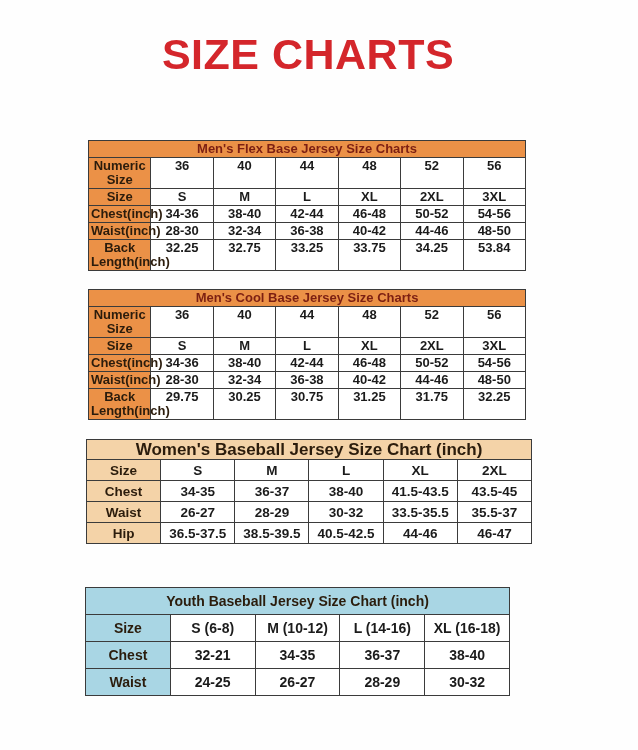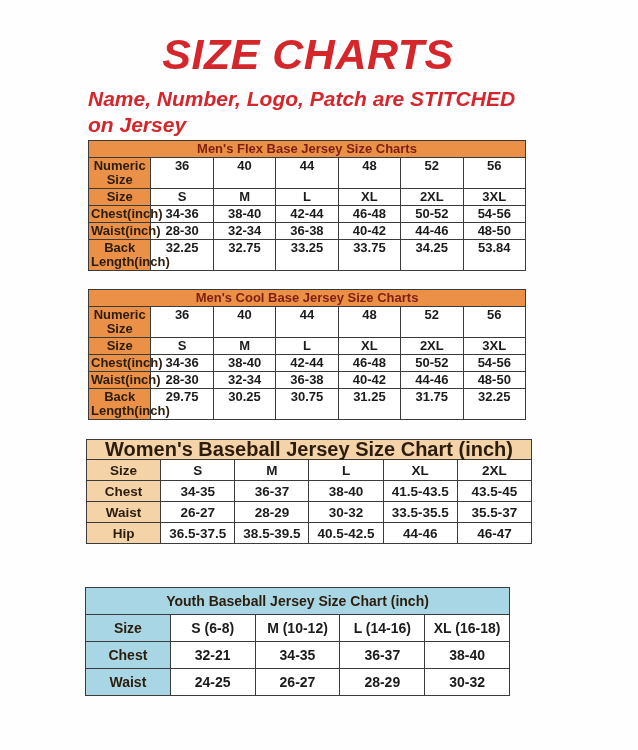--- a/index.html
+++ b/index.html
@@ -3,21 +3,21 @@
 <meta charset="utf-8">
 <style>
   * { margin:0; padding:0; box-sizing:border-box; }
   html,body { background:#ffffff; }
   .page {
     position:relative; width:638px; height:750px; background:#fefefe;
     font-family:"Liberation Sans", sans-serif; overflow:hidden;
   }
   .title {
     position:absolute; top:30px; left:84px; width:448px;
-    text-align:center; font-size:43px; font-weight:bold; font-style:italic;
+    text-align:center; font-size:43px; font-weight:bold; 
     color:var(--red); letter-spacing:0.5px; white-space:nowrap;
   }
   .subtitle {
     position:absolute; top:86px; left:88px; width:452px;
     font-size:21px; font-weight:bold; font-style:italic;
     color:var(--red); line-height:1.22;
   }
   table {
     position:absolute; border-collapse:collapse; table-layout:fixed;
     background:#ffffff;
@@ -31,35 +31,34 @@
   .men { left:88px; width:438px; }
   .men td { vertical-align:top; line-height:14px; padding:1px 2px; font-size:13px; }
   .men .ttl { height:15px; background:var(--orange); color:var(--maroon); vertical-align:middle; font-size:13px; }
   .men td.label { width:88px; background:var(--orange); color:var(--label-ink); white-space:pre-line; }
   .men tbody tr { height:16px;padding-left:45px; }
   .t1 { top:140px; }
   .t2 { top:289px; }
   
   .women { left:86px; top:439px; width:446px; }
   .women td { height:21px; vertical-align:middle; font-size:13.5px; padding:0 2px; line-height:15px; }
-  .women .ttl { height:20px; background:var(--peach); color:var(--label-ink); font-size:20px; }
+  .women .ttl { height:20px; background:var(--peach); color:var(--label-ink); font-size:17px; }
   .women td.label { width:72px; background:var(--peach); color:var(--label-ink); }
   
   .youth { left:85px; top:587px; width:425px; }
   .youth td { height:27px; vertical-align:middle; font-size:14px; padding:5px 2px; line-height:16px; }
   .youth .ttl { height:27px; background:var(--blue); color:var(--label-ink); }
   .youth td.label { width:83px; background:var(--blue); color:var(--label-ink); }
 </style>
 </head>
 <body>
 
 <div class="page">
 
   <div class="title">SIZE CHARTS</div>
-  <div class="subtitle">Name, Number, Logo, Patch are STITCHED on Jersey</div>
 
   <table class="men t1">
     <thead>
       <tr>
         <td class="ttl" colspan="7">Men's Flex Base Jersey Size Charts</td>
       </tr>
     </thead>
     <tbody>
         <tr>
           <td class="label">Numeric

